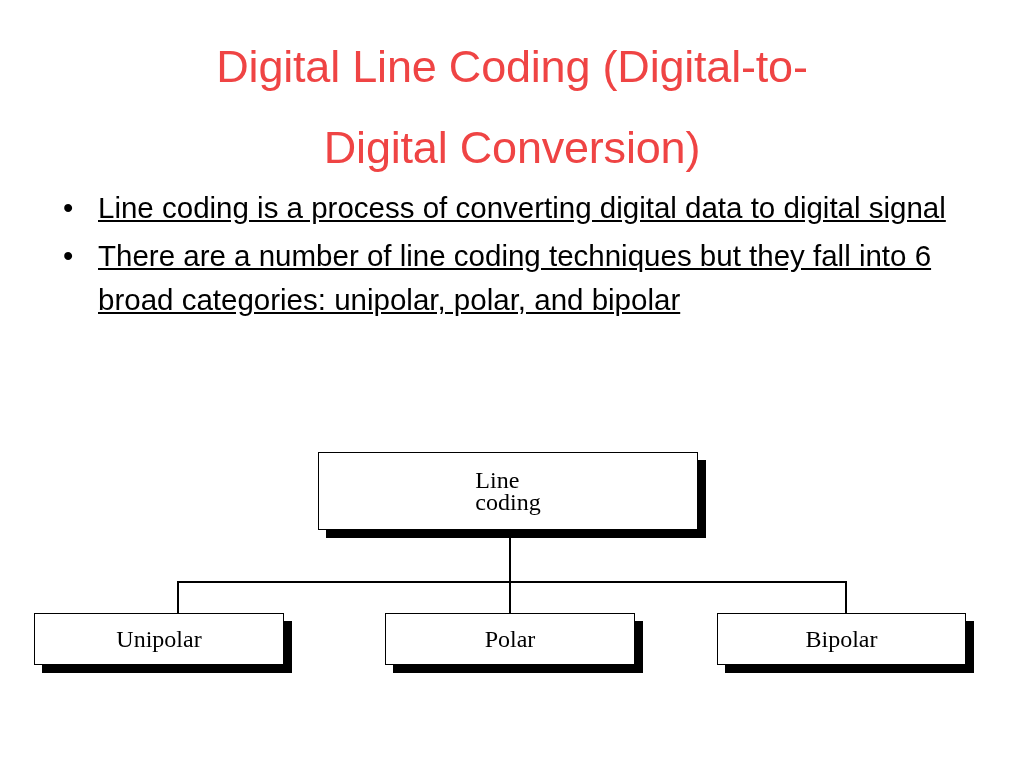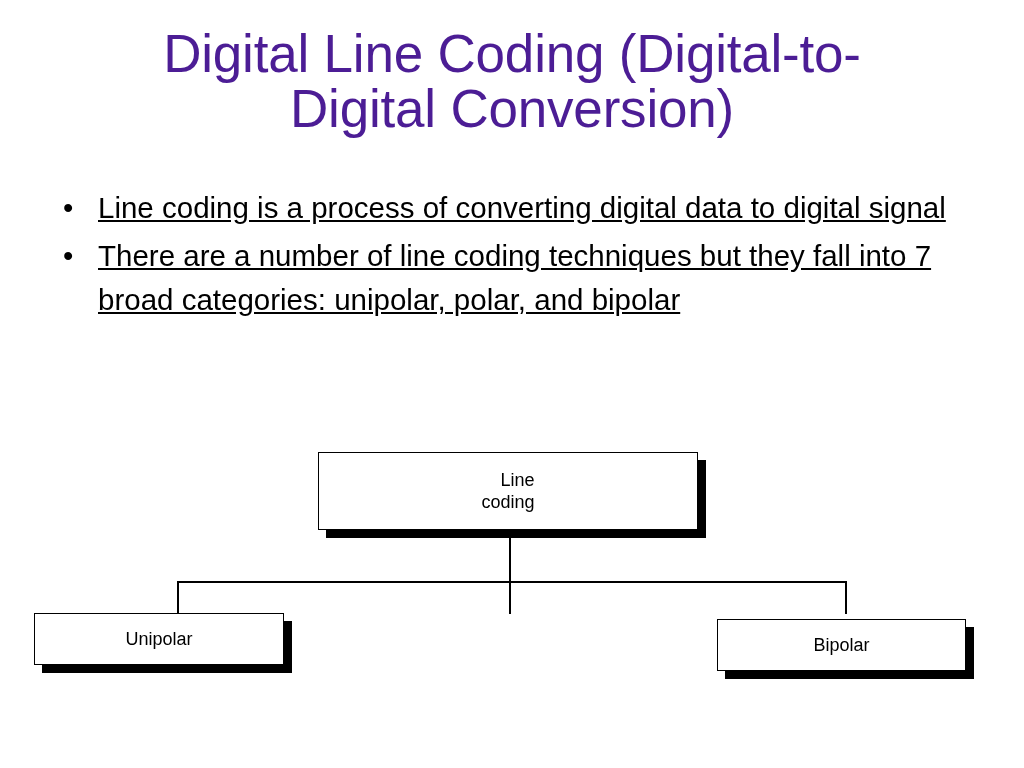--- a/index.html
+++ b/index.html
@@ -25,25 +25,25 @@
   }
 
   
   .slide-title {
     position: absolute;
     left: 40px;
     top: 26px;
     width: 944px;
     text-align: center;
     font-family: "Liberation Sans", sans-serif;
-    font-size: 53px;
-    line-height: 55px;
+    font-size: 45px;
+    line-height: 81px;
     font-weight: 400;
     letter-spacing: -0.2px;
-    color: #4c1d95;
+    color: #ef4444;
     white-space: pre-line;
   }
 
   
   .bullet-list {
     position: absolute;
     left: 56px;
     top: 186px;
     width: 920px;
   }
@@ -84,25 +84,25 @@
     box-sizing: border-box;
     background: #ffffff;
     border: 1.6px solid #000000;
     box-shadow: 8px 8px 0 0 #000000;
     display: flex;
     align-items: center;
     justify-content: center;
     z-index: 3;
   }
   .node-label {
-    font-family: Liberation Sans, sans-serif;
-    font-size: 18px;
+    font-family: Liberation Serif, serif;
+    font-size: 24px;
     line-height: 22px;
     color: #000000;
-    text-align: right;
+    text-align: left;
     white-space: pre-line;
   }
 
   .node-root {
     left: 318px;
     top: 452px;
     width: 380px;
     height: 78px;
   }
   .node-unipolar {
@@ -115,21 +115,20 @@
     left: 385px;
     top: 613px;
     width: 250px;
     height: 52px;
   }
   .node-bipolar {
     left: 717px;
     top: 613px;
     width: 249px;
     height: 52px;
-    margin-top: 6px;
   }
 
   
   .conn {
     position: absolute;
     background: #000000;
     z-index: 1;
   }
   .conn-v-root   { left: 509px; top: 530px; width: 2px;   height: 53px; }
   .conn-h-bus    { left: 177px; top: 581px; width: 670px; height: 2px;  }
@@ -147,21 +146,21 @@
 
   <div class="bullet-list">
 
     <div class="bullet-item">
       <span class="bullet-marker">•</span>
       <span class="bullet-text">Line coding is a process of converting digital data to digital signal</span>
     </div>
 
     <div class="bullet-item">
       <span class="bullet-marker">•</span>
-      <span class="bullet-text">There are a number of line coding techniques but they fall into 7 broad categories: unipolar, polar, and bipolar</span>
+      <span class="bullet-text">There are a number of line coding techniques but they fall into 6 broad categories: unipolar, polar, and bipolar</span>
     </div>
 
   </div>
 
   <div class="diagram">
 
     <div class="conn conn-v-root"></div>
     <div class="conn conn-h-bus"></div>
     <div class="conn conn-v-uni"></div>
     <div class="conn conn-v-pol"></div>
@@ -169,20 +168,23 @@
 
     <div class="node-box node-root">
       <span class="node-label">Line
 coding</span>
     </div>
 
     <div class="node-box node-unipolar">
       <span class="node-label">Unipolar</span>
     </div>
 
+    <div class="node-box node-polar">
+      <span class="node-label">Polar</span>
+    </div>
 
     <div class="node-box node-bipolar">
       <span class="node-label">Bipolar</span>
     </div>
 
   </div>
 
 </div>
 
 </body></html>

